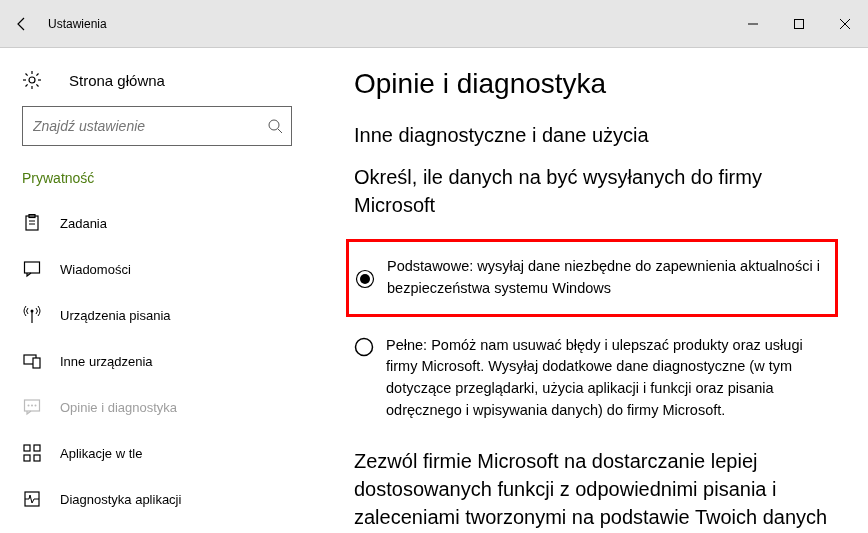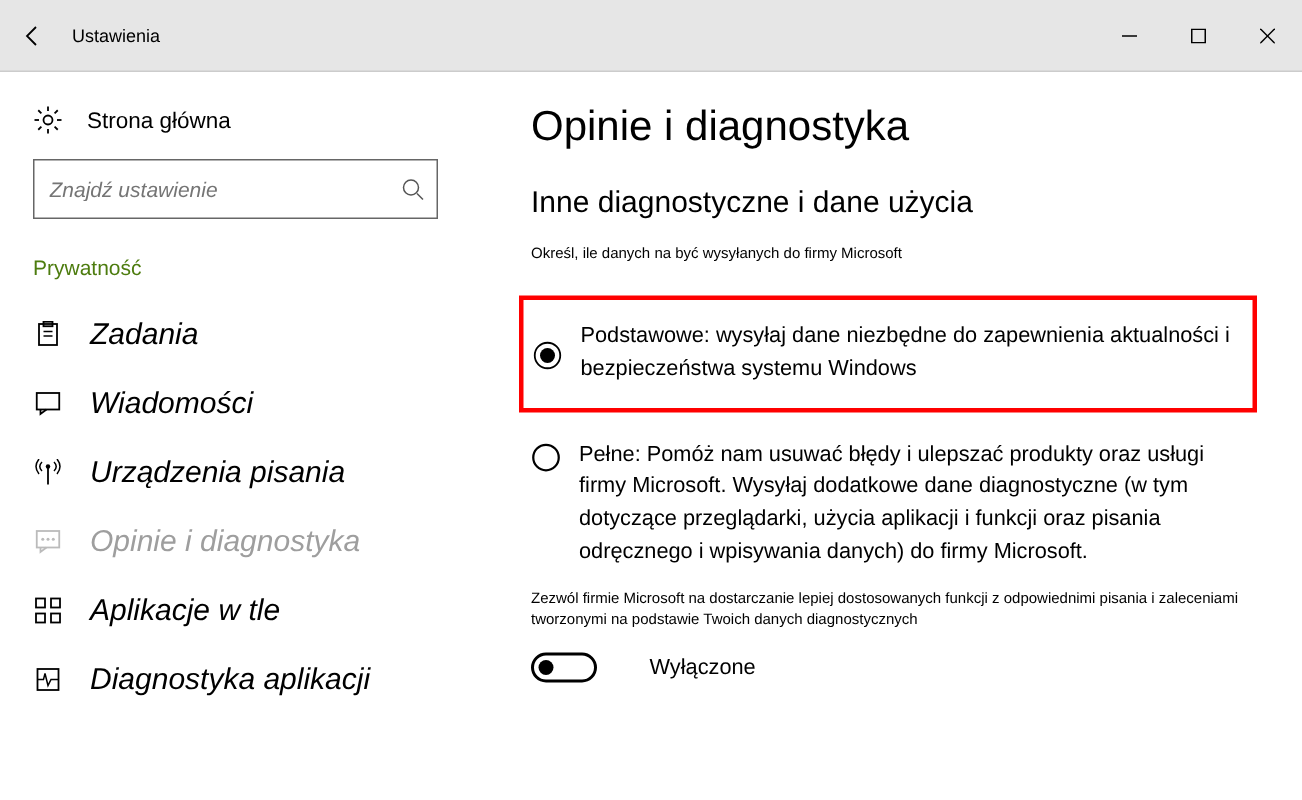--- a/index.html
+++ b/index.html
@@ -7,38 +7,38 @@
   .titlebar {
     height: 48px; background: #e6e6e6; display: flex; align-items: center;
     border-bottom: 1px solid #ccc;
   }
   .titlebar .back { width: 44px; height: 32px; display:flex; align-items:center; justify-content:center; }
   .titlebar .title { flex: 0 0 auto; font-size: 12px; color: #000; padding-left: 4px; }
   .titlebar .spacer { flex: 1; }
   .titlebar .winbtn { width: 46px; height: 32px; display:flex; align-items:center; justify-content:center; }
   .content { display: flex; height: calc(533px - 32px); }
   .sidebar { width: 314px; padding: 18px 0 0 0; display:flex; flex-direction:column; }
-  .home-row { display:flex; align-items:center; padding: 4px 22px 16px 22px; }
+  .home-row { display:flex; align-items:center; padding: 4px 22px 16px 22px; gap: 11px; }
   .home-row .gear { width: 20px; height: 20px; margin-right: 16px; }
   .home-row .label { font-size: 15px; color: #000; }
   .search-wrap { padding: 0 22px 18px 22px; }
   .search { border: 1px solid #666; height: 40px; display:flex; align-items:center; padding: 0 8px; }
   .search input { flex:1; border:none; outline:none; font-size: 14px; color: #666; font-style: italic; background: transparent; }
   .search .sicon { width: 16px; height: 16px; }
   .category { color: #4d7c0f; font-size: 14px; padding: 6px 22px 14px 22px; }
   .nav-item { display:flex; align-items:center; height: 46px; padding: 0 22px; cursor: default; }
   .nav-item .nicon { width: 20px; height: 20px; margin-right: 18px; display:flex; align-items:center; justify-content:center; }
-  .nav-item .nlabel { font-size: 20px; color: #000; font-style: italic; }
+  .nav-item .nlabel { font-size: 13px; color: #000; }
   .nav-item.active .nlabel { color: #9e9e9e; }
   .main { flex: 1; padding: 20px 30px 0 40px; }
   .h1 { font-size: 28px; font-weight: 350; margin: 0 0 24px 0; color: #000; }
   .h2 { font-size: 20px; font-weight: 400; margin: 0 0 16px 0; color: #000; }
-  .body-text { font-size: 10px; color: #000; line-height: 1.4; }
+  .body-text { font-size: 20px; color: #000; line-height: 1.4; }
   .radio-group { margin-top: 20px; }
-  .radio-row { display:flex; align-items:flex-start; margin-bottom: 13px; }
+  .radio-row { display:flex; align-items:flex-start; margin-bottom: 25px; }
   .radio-row .radio { width: 20px; height: 20px; flex-shrink:0; margin-right: 12px; margin-top: 2px; }
   .radio-row .rlabel { font-size: 14.5px; color: #000; line-height: 1.5; }
   .highlight-box { border: 3px solid #ff0000; padding: 14px 14px 14px 6px; margin-left: -8px; margin-bottom: 18px; }
   .highlight-box .radio-row { margin-bottom: 0; align-items: center; }
   .toggle-row { margin-top: 14px; display:flex; align-items:center;gap:23px; }
   .toggle { width: 44px; height: 20px; border: 2px solid #000; border-radius: 10px; position: relative; margin-right: 12px; }
   .toggle .knob { width: 10px; height: 10px; background: #000; border-radius: 50%; position:absolute; left: 3px; top: 3px; }
   .toggle-label { font-size: 14.5px; color: #000; }
   .link { color: #888; font-size: 14.5px; margin-top: 22px; }
   svg { display: block; }
@@ -134,20 +134,29 @@
             <circle cx="9" cy="5" r="1.5" fill="#000"></circle>
             <path d="M5 2 Q2 5 5 8" stroke="#000" stroke-width="1" fill="none"></path>
             <path d="M13 2 Q16 5 13 8" stroke="#000" stroke-width="1" fill="none"></path>
             <path d="M3 0 Q-1 5 3 10" stroke="#000" stroke-width="1" fill="none"></path>
             <path d="M15 0 Q19 5 15 10" stroke="#000" stroke-width="1" fill="none"></path>
           </svg>
       </span>
       <span class="nlabel">Urządzenia pisania</span>
     </div>
 
+    <div class="nav-item">
+      <span class="nicon">
+        <svg width="18" height="18" viewBox="0 0 18 18">
+            <rect x="1" y="3" width="12" height="9" stroke="#000" stroke-width="1.2" fill="none"></rect>
+            <rect x="10" y="6" width="7" height="10" stroke="#000" stroke-width="1.2" fill="#fff"></rect>
+          </svg>
+      </span>
+      <span class="nlabel">Inne urządzenia</span>
+    </div>
 
     <div class="nav-item active">
       <span class="nicon">
         <svg width="18" height="18" viewBox="0 0 18 18">
             <rect x="1.5" y="2" width="15" height="11" stroke="#bbb" stroke-width="1.2" fill="none"></rect>
             <path d="M4 13 L4 16 L8 13" stroke="#bbb" stroke-width="1.2" fill="none"></path>
             <circle cx="5.5" cy="7.5" r="1" fill="#bbb"></circle>
             <circle cx="9" cy="7.5" r="1" fill="#bbb"></circle>
             <circle cx="12.5" cy="7.5" r="1" fill="#bbb"></circle>
           </svg>

